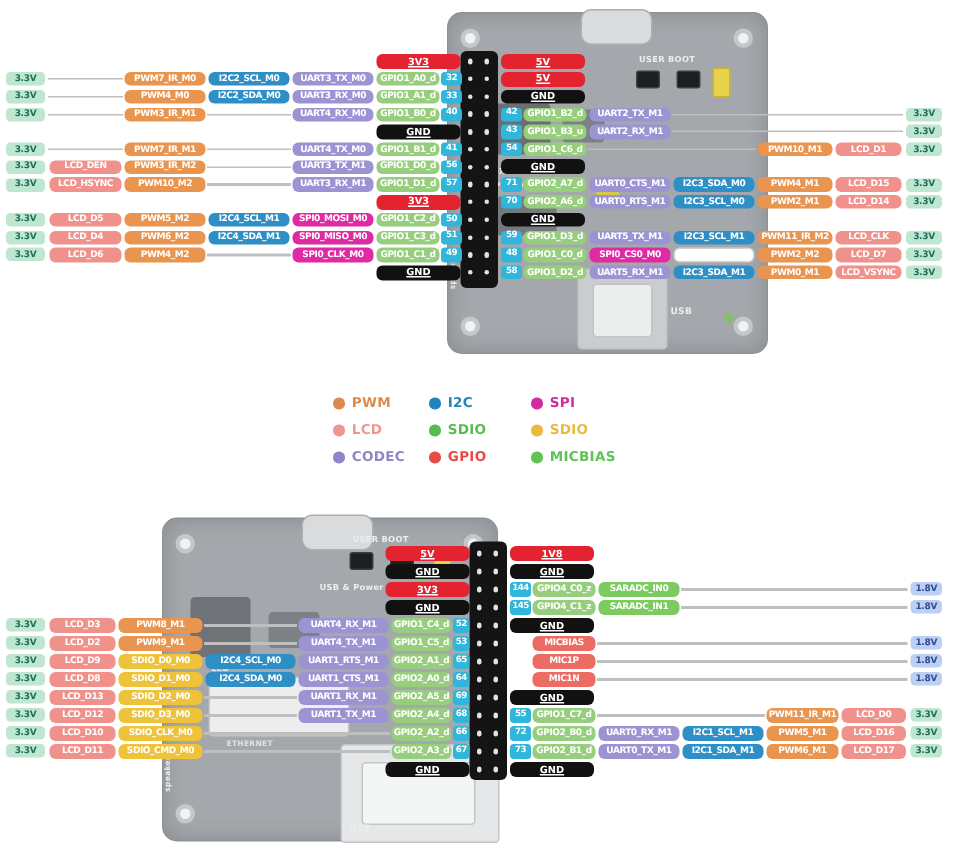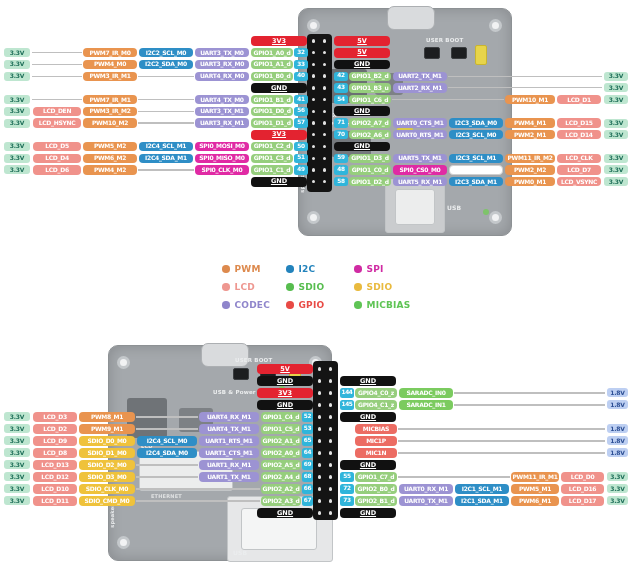--- a/index.html
+++ b/index.html
@@ -802,20 +802,23 @@
       <div class="slot" style="width: 42px;">
         <div class="chip" style="background: rgb(150, 206, 125);">GPIO2_A3_d</div>
       </div>
       <div class="slot" style="width: 11px;">
         <div class="pinb" style="background: rgb(48, 181, 219);">67</div>
       </div>
     </div>
     <div class="prow" style="left: 2px; top: 507.7px; width: 311px; justify-content: flex-end;">
       <div class="powerb" style="background: rgb(17, 17, 17);">GND</div>
     </div>
+    <div class="prow" style="left: 340px; top: 363.7px; width: 290px; justify-content: flex-start;">
+      <div class="powerb" style="background: rgb(227, 35, 48);">1V8</div>
+    </div>
     <div class="prow" style="left: 340px; top: 375.7px; width: 290px; justify-content: flex-start;">
       <div class="powerb" style="background: rgb(17, 17, 17);">GND</div>
     </div>
     <div class="prow" style="left: 340px; top: 387.7px; width: 290px;">
       <div class="slot" style="width: 14px;">
         <div class="pinb" style="background: rgb(48, 181, 219);">144</div>
       </div>
       <div class="slot" style="width: 44px;">
         <div class="chip" style="background: rgb(150, 206, 125);">GPIO4_C0_z</div>
       </div>

